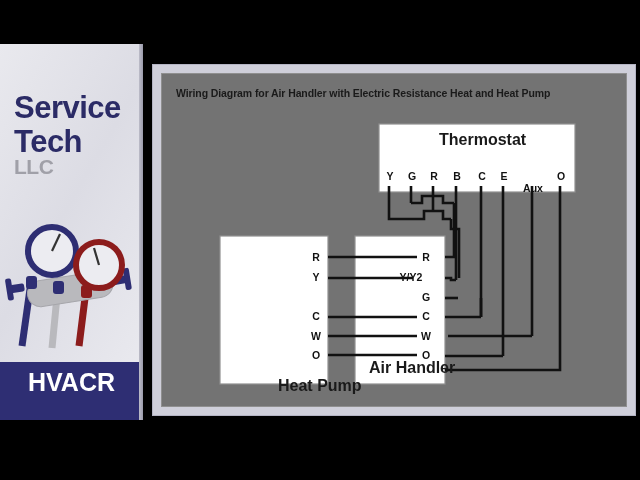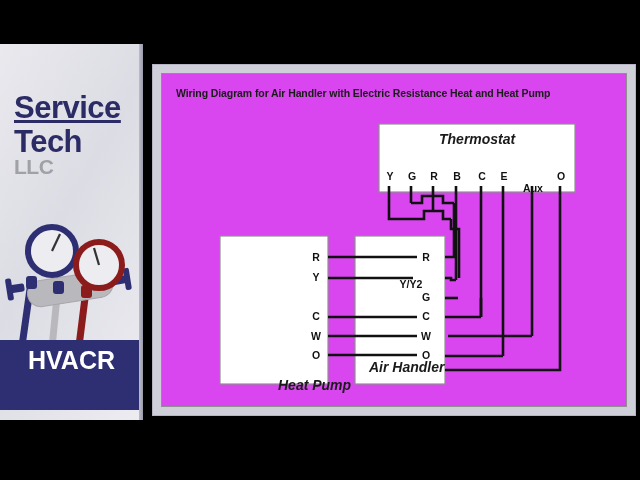--- a/index.html
+++ b/index.html
@@ -11,48 +11,48 @@
   
   #brand{position:absolute;left:0;top:44px;width:143px;height:376px;
          background:linear-gradient(120deg,#e9e9ee 0%,#dcdce4 45%,#ececf1 100%);
          overflow:hidden;}
   #brand-edge{position:absolute;left:139px;top:44px;width:4px;height:376px;
               background:linear-gradient(90deg,#bcbcc8,#9a9aab);}
 
   .brandline{position:absolute;left:14px;color:#2b2b66;font-weight:bold;
              letter-spacing:-0.5px;line-height:1;}
   #bl-ac{top:14px;font-size:33px;}
-  #bl-service{top:48px;font-size:31px;text-decoration:underline;}
+  #bl-service{top:48px;font-size:31px;}
   #bl-tech{top:82px;font-size:31px;text-align:right;}
   #bl-llc{top:112px;font-size:21px;color:#a0a0a8;font-weight:bold;}
 
   
   #art{position:absolute;left:0;top:180px;width:143px;height:128px;}
 
   
-  #hvacr{position:absolute;left:0;top:296px;width:143px;height:70px;
+  #hvacr{position:absolute;left:0;top:318px;width:143px;height:70px;
          background:#2e2e73;}
   .hv{position:absolute;left:0;width:143px;text-align:center;color:#fff;
       font-weight:bold;line-height:1;}
   #hv1{top:8px;font-size:25px;}
   #hv2{top:37px;font-size:25px;}
 
   
   #panel-outer{position:absolute;left:152px;top:64px;width:484px;height:352px;
                background:#cfcfda;border:1px solid #b4b4c4;box-sizing:border-box;}
   #panel-inner{position:absolute;left:8px;top:8px;width:466px;height:334px;
-               background:#d946ef;border:1px solid #8f8f8f;box-sizing:border-box;}
+               background:#737373;border:1px solid #8f8f8f;box-sizing:border-box;}
 
   #diag{position:absolute;left:0;top:0;width:466px;height:334px;}
 
   #diag-title{position:absolute;left:14px;top:13px;font-size:10.5px;
               font-weight:bold;color:#1a1a1a;white-space:nowrap;letter-spacing:-0.1px;}
 
-  .boxlabel{position:absolute;font-size:14px;font-weight:bold;color:#1a1a1a;
-            white-space:nowrap;font-style:italic;}
+  .boxlabel{position:absolute;font-size:16px;font-weight:bold;color:#1a1a1a;
+            white-space:nowrap;}
   .termlabel{position:absolute;font-size:10.5px;font-weight:bold;color:#111;
              white-space:nowrap;text-align:center;}
 
   
   #bar-top{position:absolute;left:0;top:0;width:640px;height:44px;background:#000;}
   #bar-bottom{position:absolute;left:0;top:420px;width:640px;height:60px;background:#000;}
 </style>
 </head>
 <body>
 
@@ -172,21 +172,21 @@
 
       <div class="boxlabel" style="left:84px;top:303px;padding-left:32px;">Heat Pump</div>
       <div class="termlabel" style="left:148px;top:177px;width:12px;">R</div>
       <div class="termlabel" style="left:148px;top:197px;width:12px;">Y</div>
       <div class="termlabel" style="left:148px;top:236px;width:12px;">C</div>
       <div class="termlabel" style="left:147px;top:256px;width:14px;">W</div>
       <div class="termlabel" style="left:148px;top:275px;width:12px;">O</div>
 
       <div class="boxlabel" style="left:207px;top:285px;">Air Handler</div>
       <div class="termlabel" style="left:258px;top:177px;width:12px;">R</div>
-      <div class="termlabel" style="left:228px;top:204px;width:42px;">Y/Y2</div>
+      <div class="termlabel" style="left:228px;top:197px;width:42px;">Y/Y2</div>
       <div class="termlabel" style="left:258px;top:217px;width:12px;">G</div>
       <div class="termlabel" style="left:258px;top:236px;width:12px;">C</div>
       <div class="termlabel" style="left:257px;top:256px;width:14px;">W</div>
       <div class="termlabel" style="left:258px;top:275px;width:12px;">O</div>
 
     </div>
   </div>
 
   <div id="bar-bottom"></div>
 </div>

